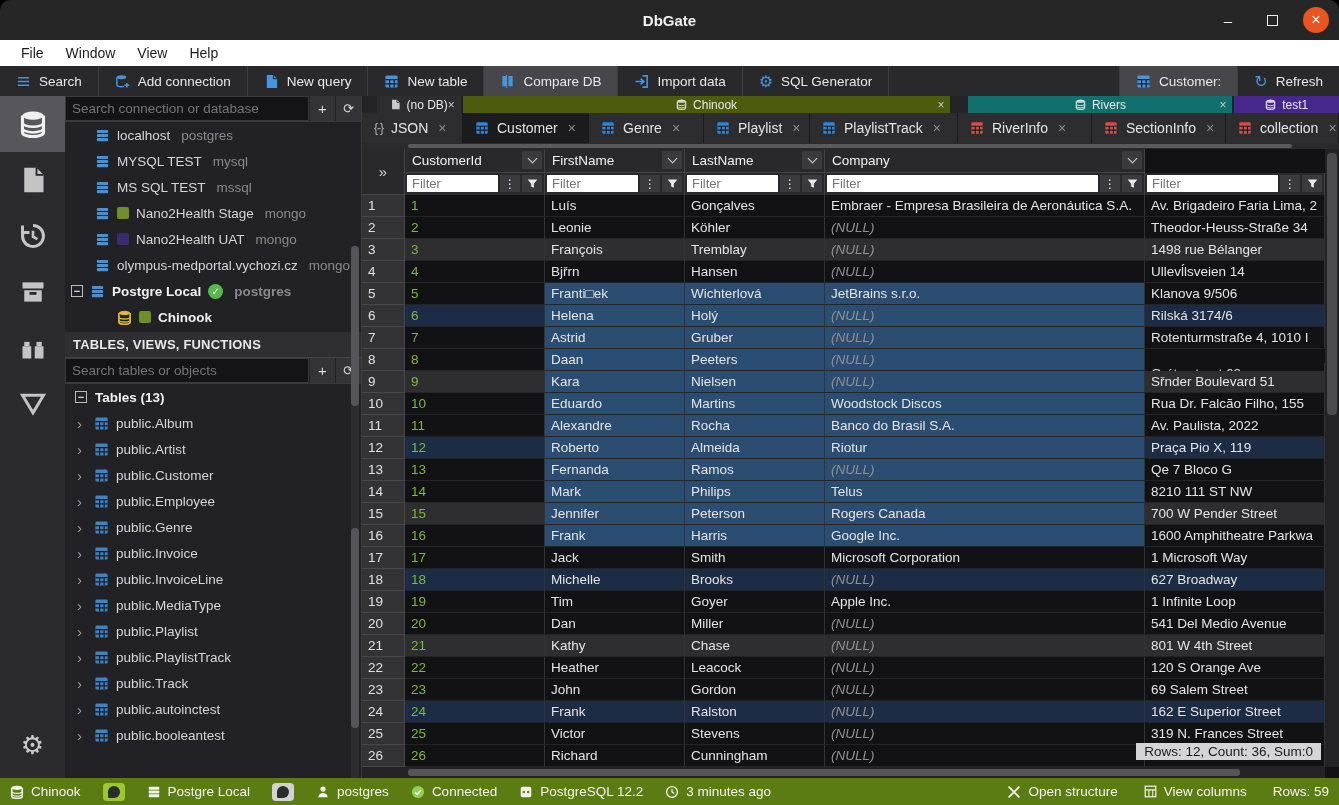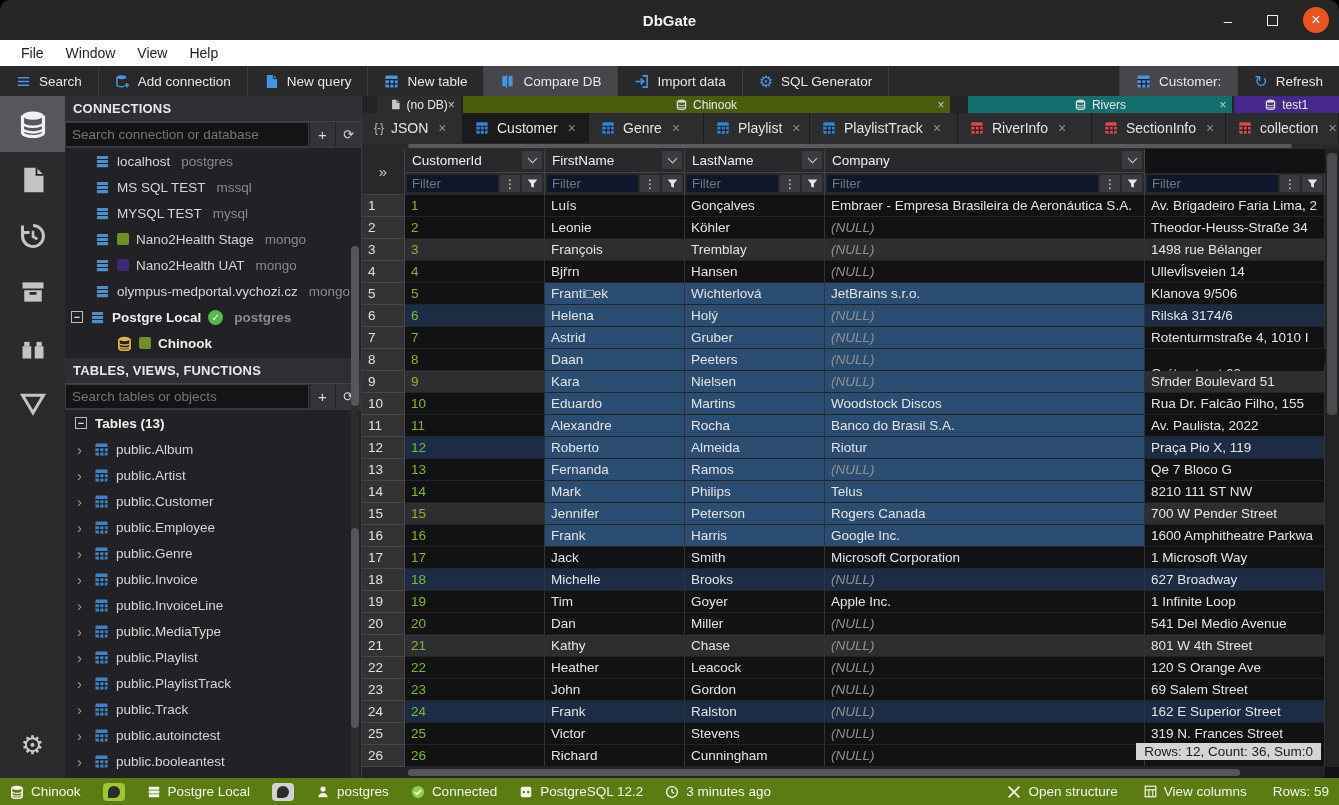--- a/index.html
+++ b/index.html
@@ -90,21 +90,21 @@
   .gheader { position:absolute; top:0; left:0; height:24px; display:flex; }
   .hcell { height:24px; background:#29292c; border-right:1px solid #434347;
            border-bottom:1px solid #434347; display:flex; align-items:center;
            font-weight:normal; color:#f0f0f0; font-size:13.5px; padding-left:7px; position:relative; }
   .hcell .sortbox { position:absolute; right:2px; top:2px; bottom:3px; width:20px; background:#3a3a3f;
                     display:flex; align-items:center; justify-content:center; }
   .chevron-down { width:7px; height:7px; border-right:1.6px solid #cfcfcf; border-bottom:1.6px solid #cfcfcf;
                   transform:rotate(45deg); margin-top:-4px; }
   .fcell { position:absolute; top:24px; height:22px; background:#29292c; border-right:1px solid #434347;
            border-bottom:1px solid #2c2c2e; display:flex; align-items:stretch; padding:2px; gap:2px; }
-  .finput { flex:1; min-width:0; background:#0f172a; border:none; color:#7d7d7d; font-size:13px;
+  .finput { flex:1; min-width:0; background:#ffffff; border:none; color:#7d7d7d; font-size:13px;
             padding:0 5px; font-family:inherit; }
   .fbtn { width:20px; flex:none; background:#3a3a3f; color:#e0e0e0; display:flex;
           align-items:center; justify-content:center; font-size:12px; }
   .corner { justify-content:center; padding-left:0; color:#cfcfcf; font-weight:normal; font-size:15px; }
 
   .gcell { position:absolute; height:22px; line-height:21px; padding:0 6px; white-space:nowrap;
            overflow:hidden; border-right:1px solid #333336; border-bottom:1px solid #242427;
            font-size:13.5px; color:#e4e4e4; }
   .rownum { background:#333336; color:#e0e0e0; border-right:1px solid #47474b;
             border-bottom:1px solid #47474b; }
@@ -280,21 +280,20 @@
     <div class="rail-item">
       <span>
         <svg width="28" height="28" viewBox="0 0 16 16">
           <path d="M2 3h12L8 13z" fill="none" stroke="#c4c4c4" stroke-width="1.7"></path>
         </svg>
       </span>
     </div>
   </div>
 
 <div class="abs leftpanel">
-  <div class="panel-header">CONNECTIONS</div>
   <div class="search-row">
     <input class="search-input" placeholder="Search connection or database" style="">
     <div class="sq-btn">+</div>
     <div class="sq-btn" style="font-size:13px;">⟳</div>
   </div>
   <div class="tree" id="conn-tree">
       <div class="tree-row">
         <span>
           <svg width="15" height="15" viewBox="0 0 16 16">
             <rect x="2" y="2" width="12" height="3.4" rx="0.8" fill="#4f8fc9"></rect>
@@ -306,33 +305,33 @@
         <span class="engine">postgres</span>
       </div>
       <div class="tree-row">
         <span>
           <svg width="15" height="15" viewBox="0 0 16 16">
             <rect x="2" y="2" width="12" height="3.4" rx="0.8" fill="#4f8fc9"></rect>
             <rect x="2" y="6.3" width="12" height="3.4" rx="0.8" fill="#4f8fc9"></rect>
             <rect x="2" y="10.6" width="12" height="3.4" rx="0.8" fill="#4f8fc9"></rect>
           </svg>
         </span>
-        <span>MS SQL TEST</span>
-        <span class="engine">mssql</span>
+        <span>MYSQL TEST</span>
+        <span class="engine">mysql</span>
       </div>
       <div class="tree-row">
         <span>
           <svg width="15" height="15" viewBox="0 0 16 16">
             <rect x="2" y="2" width="12" height="3.4" rx="0.8" fill="#4f8fc9"></rect>
             <rect x="2" y="6.3" width="12" height="3.4" rx="0.8" fill="#4f8fc9"></rect>
             <rect x="2" y="10.6" width="12" height="3.4" rx="0.8" fill="#4f8fc9"></rect>
           </svg>
         </span>
-        <span>MYSQL TEST</span>
-        <span class="engine">mysql</span>
+        <span>MS SQL TEST</span>
+        <span class="engine">mssql</span>
       </div>
       <div class="tree-row">
         <span>
           <svg width="15" height="15" viewBox="0 0 16 16">
             <rect x="2" y="2" width="12" height="3.4" rx="0.8" fill="#4f8fc9"></rect>
             <rect x="2" y="6.3" width="12" height="3.4" rx="0.8" fill="#4f8fc9"></rect>
             <rect x="2" y="10.6" width="12" height="3.4" rx="0.8" fill="#4f8fc9"></rect>
           </svg>
         </span>
         <span class="chip" style="background: rgb(111, 143, 40);"></span>

